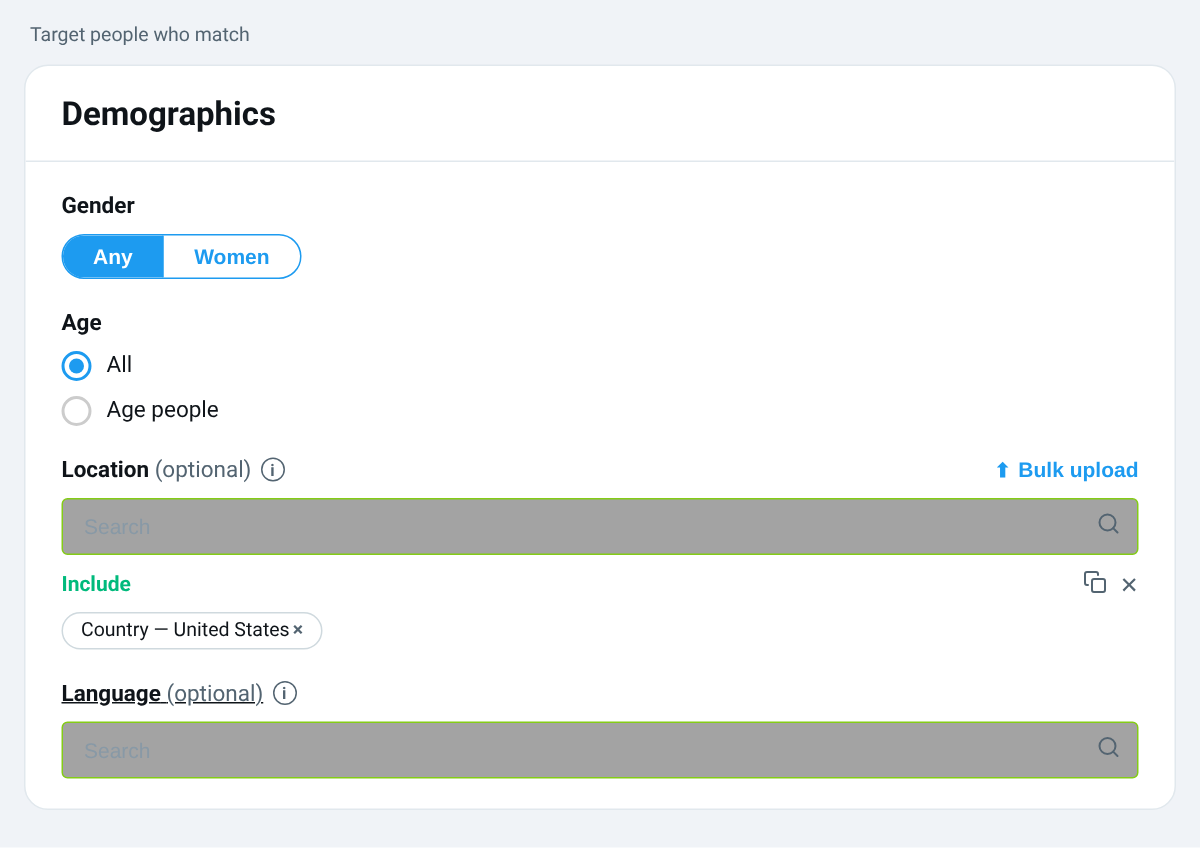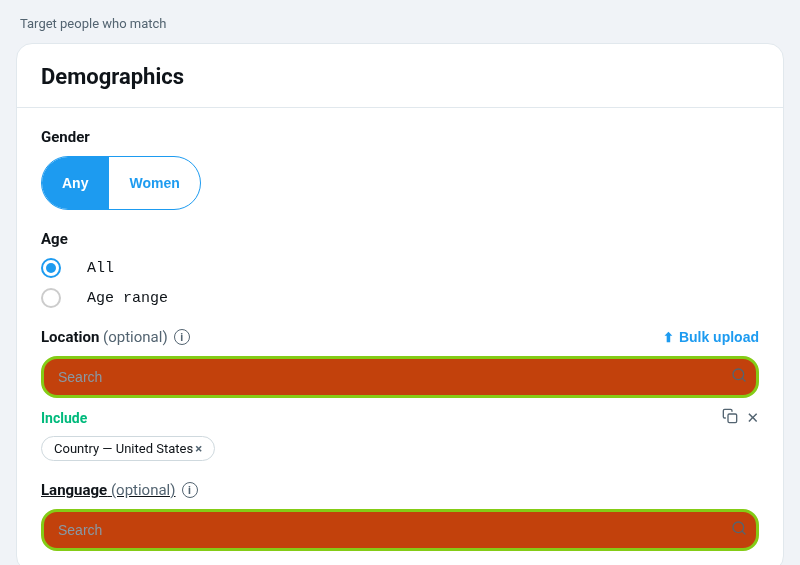--- a/index.html
+++ b/index.html
@@ -52,21 +52,21 @@
     }
     
     .toggle-group {
       display: flex;
       border: 1.5px solid #1d9bf0;
       border-radius: 9999px;
       overflow: hidden;
       width: fit-content;
     }
     .toggle-btn {
-      padding: 18px 20px;
+      padding: 6px 20px;
       font-size: 14px;
       font-weight: 600;
       border: none;
       cursor: pointer;
       background: transparent;
       color: #1d9bf0;
       transition: background 0.15s;
       text-align: center;
     }
     .toggle-btn.active {
@@ -77,24 +77,23 @@
       border-right: 1.5px solid #1d9bf0;
     }
     
     .radio-group {
       display: flex;
       flex-direction: column;
       gap: 10px;
     }
     .radio-item {
       display: flex;
-      align-items: center;
-      gap: 26px;
-      cursor: pointer;
-      font-family: Liberation Mono, monospace;
+      align-items: flex-start;
+      gap: 10px;
+      cursor: pointer;
     }
     .radio-circle {
       width: 20px;
       height: 20px;
       border-radius: 50%;
       border: 2px solid #ccc;
       display: flex;
       align-items: center;
       justify-content: center;
       flex-shrink: 0;
@@ -149,26 +148,26 @@
       border: none;
       text-decoration: none;
     }
     .search-box {
       position: relative;
       width: 100%;
     }
     .search-input {
       width: 100%;
       padding: 10px 40px 10px 14px;
-      border: 3px solid #84cc16;
-      border-radius: 16px;
+      border: 1px solid #84cc16;
+      border-radius: 4px;
       font-size: 14px;
       color: #0f1419;
       outline: none;
-      background: #c2410c;
+      background: #a3a3a3;
     }
     .search-input::placeholder {
       color: #8899a6;
     }
     .search-icon-right {
       position: absolute;
       right: 12px;
       top: 50%;
       transform: translateY(-50%);
       color: #536471;
@@ -246,21 +245,21 @@
         <div class="section-label">Age</div>
         <div class="radio-group">
           <div class="radio-item">
             <div class="radio-circle checked">
               <div class="radio-inner"></div>
             </div>
             <span class="radio-label">All</span>
           </div>
           <div class="radio-item">
             <div class="radio-circle"></div>
-            <span class="radio-label">Age range</span>
+            <span class="radio-label">Age people</span>
           </div>
         </div>
       </div>
 
       <div class="section">
         <div class="location-header">
           <div class="location-label-row">
             <span class="section-label" style="margin-bottom:0;">
               <span>Location</span>
               <span style="font-weight:400; color:#536471; font-size:15px;">(optional)</span>

